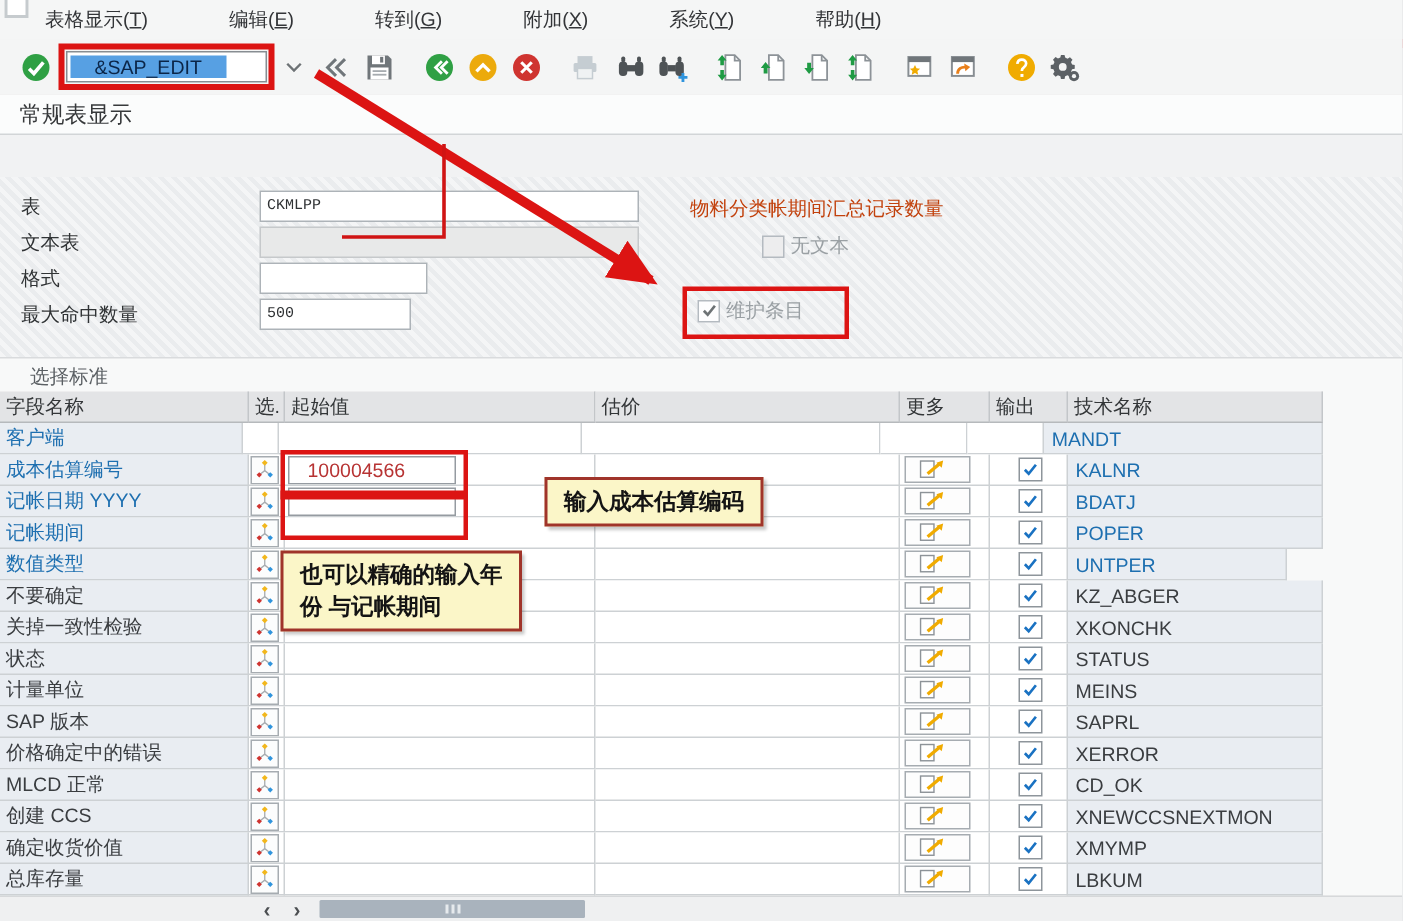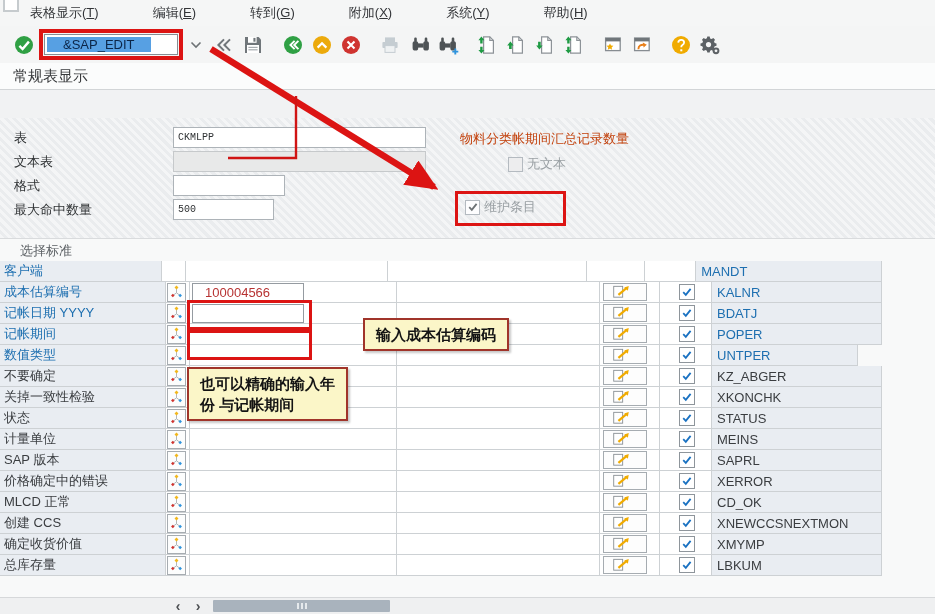--- a/index.html
+++ b/index.html
@@ -356,20 +356,29 @@
             <path d="M2.6 7.2l3 3.1 5.6-7" fill="none" stroke="#6d7275" stroke-width="2.1"></path>
           </svg>
         </span>
       <span class="cb-label">维护条目</span>
     </div>
 
     <div id="group-label">选择标准</div>
 
     <div id="seltable">
         <div class="tr">
+          <div class="th" style="width: 166px;">字段名称</div>
+          <div class="th" style="width: 24px;">选.</div>
+          <div class="th" style="width: 207px;">起始值</div>
+          <div class="th" style="width: 203px;">估价</div>
+          <div class="th" style="width: 60px;">更多</div>
+          <div class="th" style="width: 52px;">输出</div>
+          <div class="th" style="width: 170px;">技术名称</div>
+        </div>
+        <div class="tr">
           <div class="td bgb fld key" style="width: 166px;">客户端</div>
           <div class="td bgw" style="width: 24px;"></div>
           <div class="td bgw cell-rel" style="width: 207px;"></div>
           <div class="td bgw" style="width: 203px;"></div>
           <div class="td bgw" style="width: 60px;"></div>
           <div class="td bgw" style="width: 52px;"></div>
           <div class="td bgb tech key" style="width: 190px;">MANDT</div>
         </div>
         <div class="tr">
           <div class="td bgb fld key" style="width: 166px;">成本估算编号</div>

